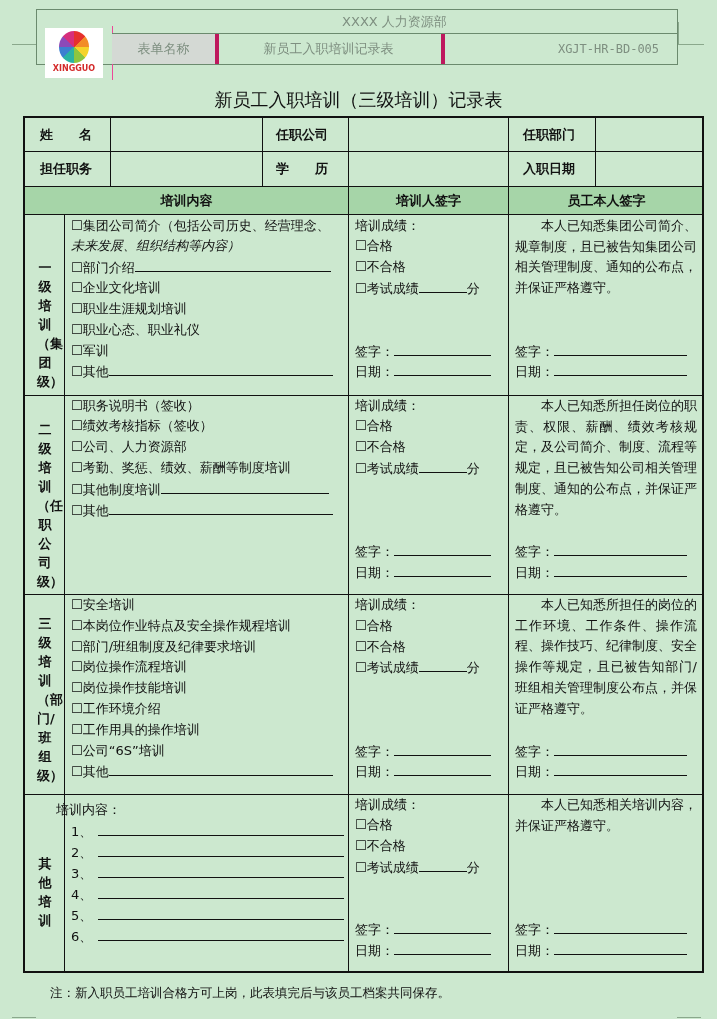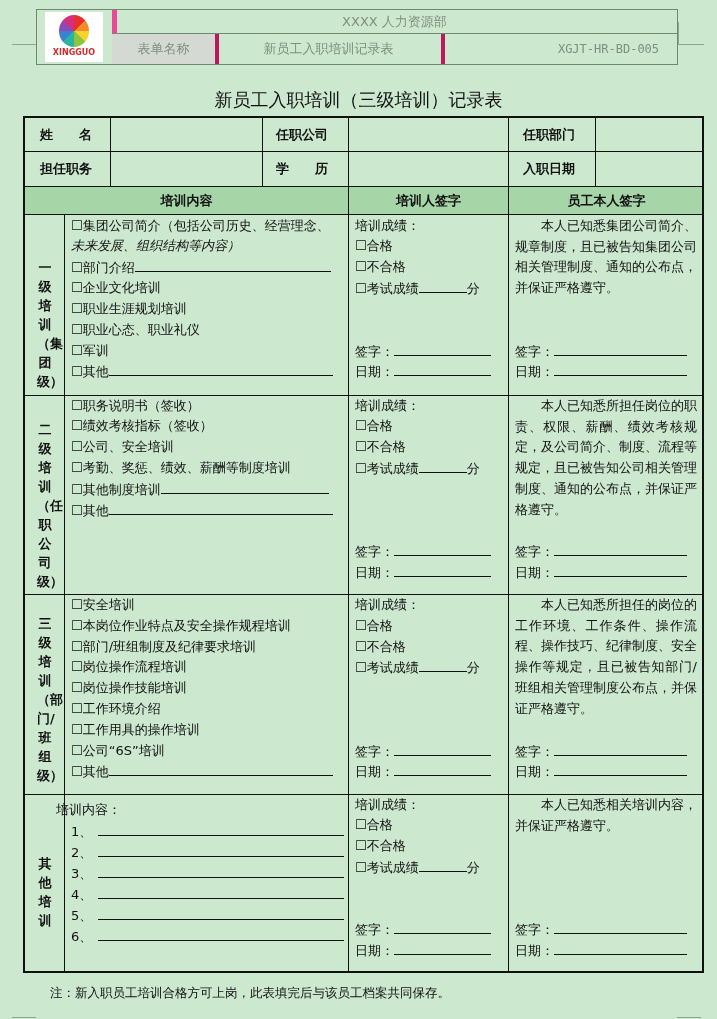--- a/index.html
+++ b/index.html
@@ -2,21 +2,21 @@
 <html><head>
 <meta charset="utf-8">
 <style>
   html, body { margin:0; padding:0; }
   body {
     width:717px; height:1019px; background:#cce8cf; position:relative; overflow:hidden;
     font-family: "DejaVu Sans", "Liberation Sans", sans-serif; color:#111;
   }
   
   .lh { position:absolute; left:36px; top:9px; width:640px; height:54px; border:1px solid #6b8a6e; }
-  .lh-logo { position:absolute; left:0; top:0; width:75px; height:54px; border-right:5px solid #ec4899; }
+  .lh-logo { position:absolute; left:0; top:16px; width:75px; height:54px; border-right:1px solid #ec4899; }
   .logo-box { position:absolute; left:8px; top:2px; width:58px; height:50px; background:#fff; }
   .logo-circle { position:absolute; left:14px; top:3px; width:30px; height:32px; border-radius:50%;
     background: conic-gradient(#e6302d 0 45deg,#f28c28 45deg 90deg,#f5d32a 90deg 135deg,#8cc63f 135deg 180deg,#2bb3a3 180deg 225deg,#3d7fd0 225deg 270deg,#8c4ab8 270deg 315deg,#d62e7b 315deg 360deg); }
   .logo-text { position:absolute; left:0; top:36px; width:58px; text-align:center; font-size:8px; font-weight:bold; color:#d42a2a; font-family:"DejaVu Sans",sans-serif; letter-spacing:0; }
   .lh-top { position:absolute; left:75px; top:0; right:0; height:23px; border-bottom:1px solid #6b8a6e; text-align:center; line-height:23px; font-size:13px; color:#7e8f80; }
   .lh-cell { position:absolute; top:24px; height:30px; line-height:30px; text-align:center; font-size:13px; color:#7e8f80; }
   .lh-grey { background:#d4d9d4; }
   .lh-div { border-right:4px solid #be185d; }
   .tick { position:absolute; height:1px; background:#8aa88c; }
   .vtick { position:absolute; width:1px; background:#8aa88c; }
@@ -112,21 +112,21 @@
 <div class="line" style="left:355px;top:341px;"><span>签字：</span><span class="uline" style="width:97px;"></span></div>
 <div class="line" style="left:355px;top:361px;"><span>日期：</span><span class="uline" style="width:97px;"></span></div>
 
 <div class="para" style="left:515px;top:216px;width:182px;text-indent:26px;">本人已知悉集团公司简介、规章制度，且已被告知集团公司相关管理制度、通知的公布点，并保证严格遵守。</div>
 <div class="line" style="left:515px;top:341px;"><span>签字：</span><span class="uline" style="width:133px;"></span></div>
 <div class="line" style="left:515px;top:361px;"><span>日期：</span><span class="uline" style="width:133px;"></span></div>
 
 <div class="sec-label" style="left:37px;top:420px;">二级培训（任职公司级）</div>
 <div class="line" style="left:71px;top:396px;">☐职务说明书（签收）</div>
 <div class="line" style="left:71px;top:416px;">☐绩效考核指标（签收）</div>
-<div class="line" style="left:71px;top:437px;">☐公司、安全培训</div>
+<div class="line" style="left:71px;top:437px;">☐公司、人力资源部</div>
 <div class="line" style="left:71px;top:458px;">☐考勤、奖惩、绩效、薪酬等制度培训</div>
 <div class="line" style="left:71px;top:479px;text-align:right;"><span>☐其他制度培训</span><span class="uline" style="width:168px;"></span></div>
 <div class="line" style="left:71px;top:500px;"><span>☐其他</span><span class="uline" style="width:224px;"></span></div>
 
 <div class="line" style="left:355px;top:396px;">培训成绩：</div>
 <div class="line" style="left:355px;top:416px;">☐合格</div>
 <div class="line" style="left:355px;top:437px;">☐不合格</div>
 <div class="line" style="left:355px;top:458px;"><span>☐考试成绩</span><span class="uline" style="width:48px;"></span><span>分</span></div>
 <div class="line" style="left:355px;top:541px;"><span>签字：</span><span class="uline" style="width:97px;"></span></div>
 <div class="line" style="left:355px;top:562px;"><span>日期：</span><span class="uline" style="width:97px;"></span></div>

